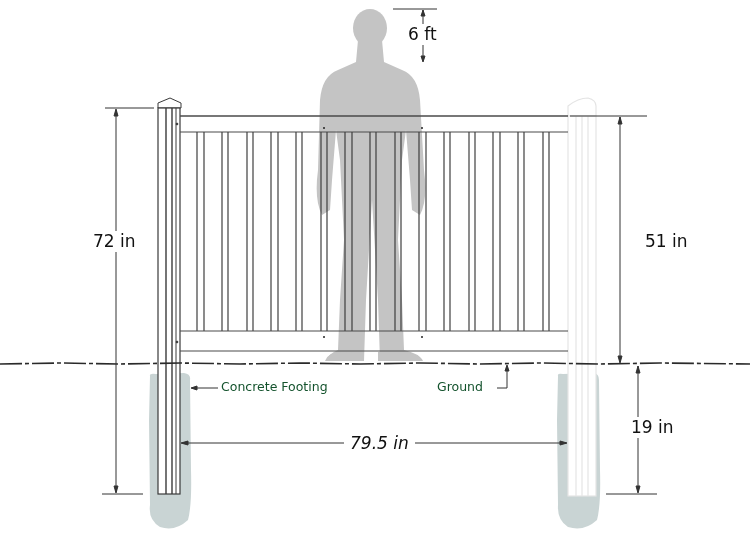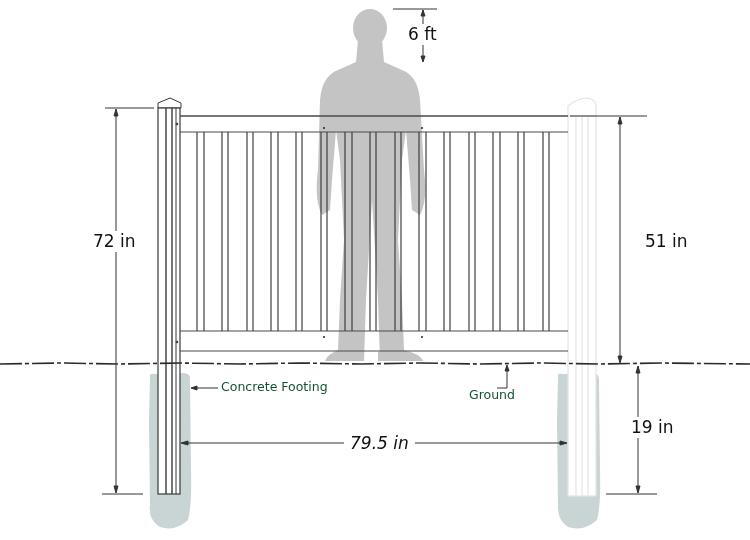--- a/index.html
+++ b/index.html
@@ -175,14 +175,14 @@
   <div class="label big" style="left:92px; top:231px;">72 in</div>
 
   <div class="label big" style="left:600px; top:231px;margin-left:44px;">51 in</div>
 
   <div class="label big" style="left:344px; top:433px; padding:2px 6px;font-style:italic;">79.5 in</div>
 
   <div class="label big" style="left:630px; top:417px;">19 in</div>
 
   <div class="label small" style="left:221px; top:381px;">Concrete Footing</div>
 
-  <div class="label small" style="left:469px; top:381px;margin-top:8px;">Ground</div>
+  <div class="label small" style="left:437px; top:381px;">Ground</div>
 </div>
 
 </body></html>

